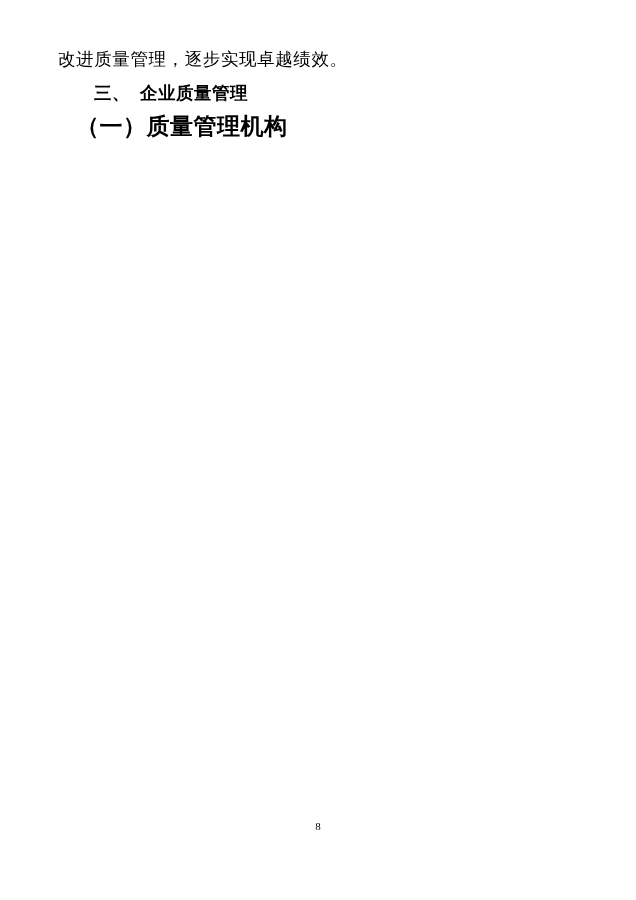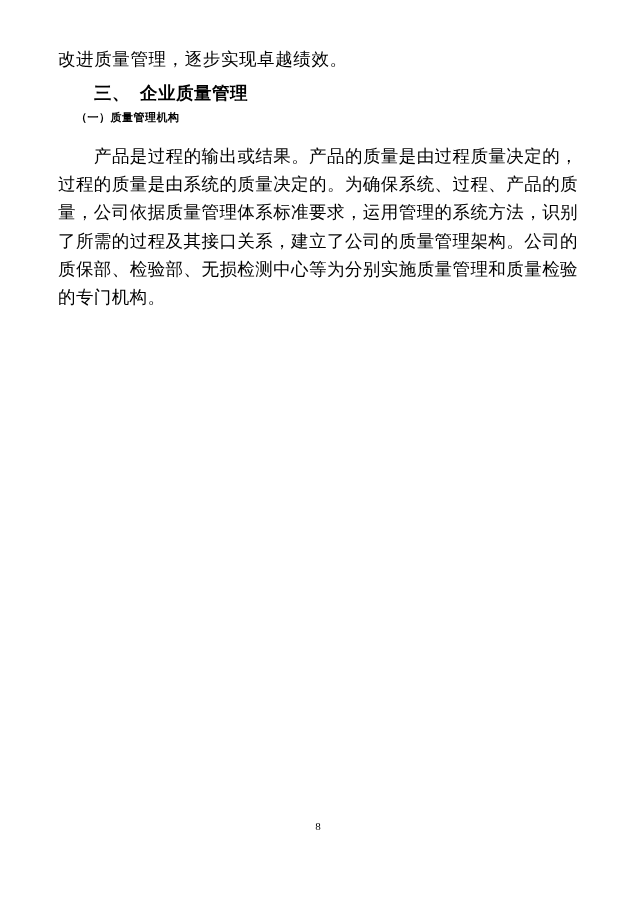--- a/index.html
+++ b/index.html
@@ -44,24 +44,24 @@
     text-indent: 36px;
   }
   .heading-section .num {
     letter-spacing: 0.5px;
   }
   .heading-section .gap {
     display: inline-block;
     width: 10px;
   }
   .heading-sub {
-    font-size: 11px;
+    font-size: 23px;
     line-height: 1.6;
     letter-spacing: 0.5px;
-    margin: 2px 0 15px 0;
+    margin: 2px 0 8px 0;
     text-indent: 18px;
   }
   .body-para {
     font-size: 17.5px;
     line-height: 1.62;
     letter-spacing: 0.4px;
     margin: 0;
     text-align: justify;
     text-justify: inter-character;
     text-indent: 36px;
@@ -85,19 +85,18 @@
   <div class="content">
 
     <p class="line-continuation">改进质量管理，逐步实现卓越绩效。</p>
 
     <h2 class="heading-section">
       <span class="num">三、</span><span class="gap"></span><span>企业质量管理</span>
     </h2>
 
     <h3 class="heading-sub">（一）质量管理机构</h3>
 
-    <p class="body-para">产品是过程的输出或结果。产品的质量是由过程质量决定的，过程的质量是由系统的质量决定的。为确保系统、过程、产品的质量，公司依据质量管理体系标准要求，运用管理的系统方法，识别了所需的过程及其接口关系，建立了公司的质量管理架构。公司的质保部、检验部、无损检测中心等为分别实施质量管理和质量检验的专门机构。</p>
 
   </div>
 
   <div class="page-number">8</div>
 
 </div>
 
 </body></html>

